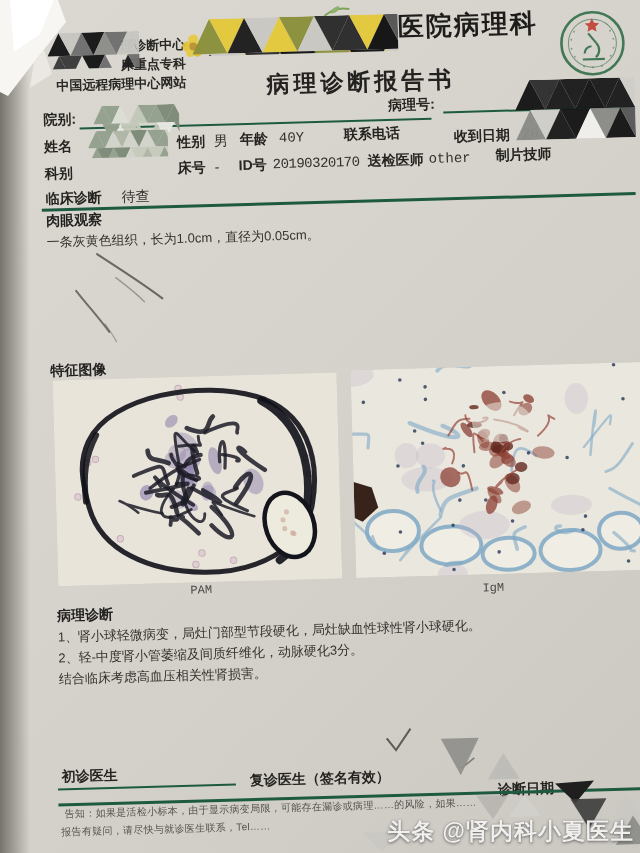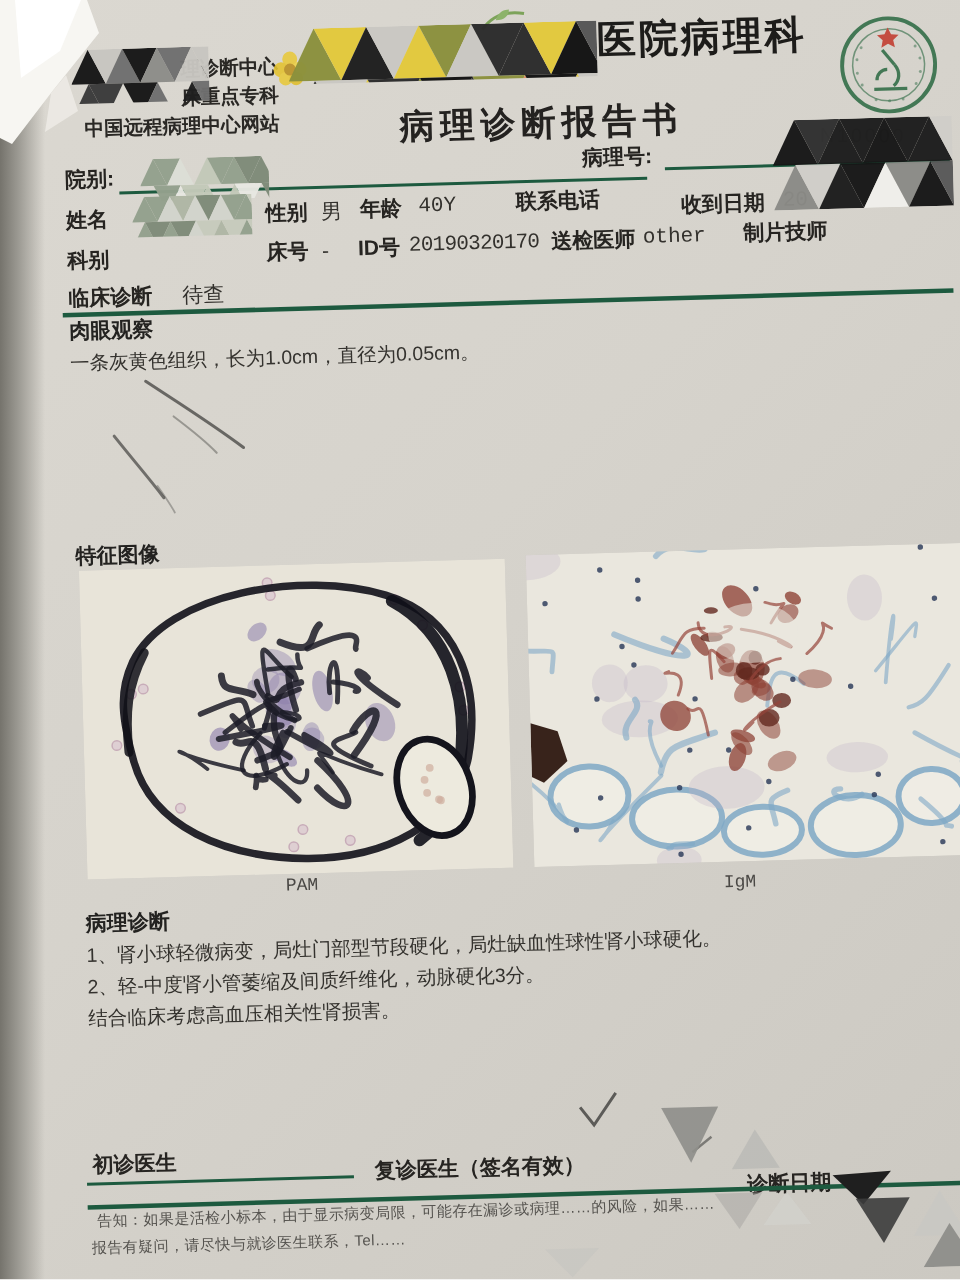--- a/index.html
+++ b/index.html
@@ -457,14 +457,15 @@
 
   </div>
 
   <div class="left-strip"></div>
   <svg class="corner" width="96" height="110">
     <polygon points="0,0 58,0 66,22 34,62 8,96 0,92" fill="#f7f6f2"></polygon>
     <polygon points="10,0 54,0 40,34 14,52" fill="#ffffff"></polygon>
     <polygon points="34,62 44,50 52,74 30,88" fill="#eceae4" opacity="0.9"></polygon>
   </svg>
 
+  <div class="watermark">头条 @肾内科小夏医生</div>
 
 </div>
 
 </body></html>

